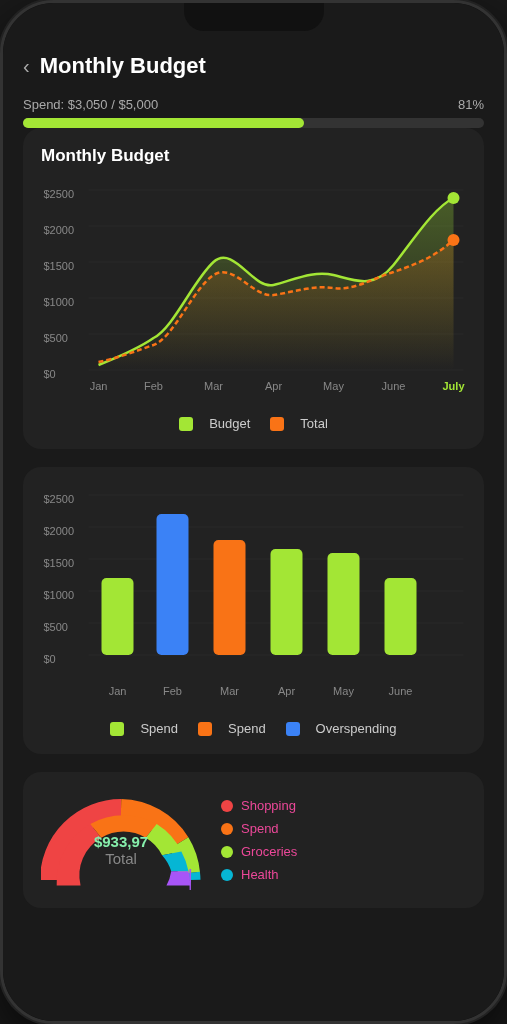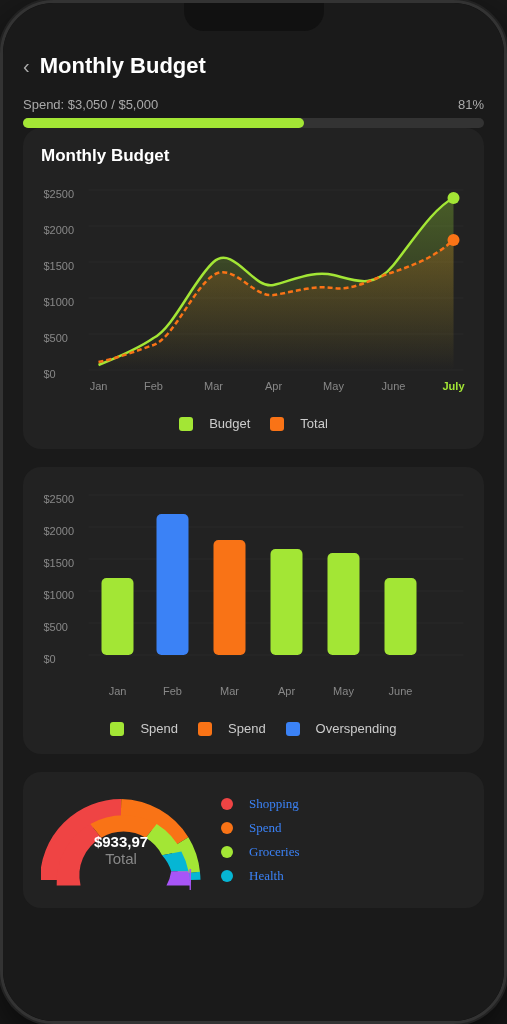--- a/index.html
+++ b/index.html
@@ -149,40 +149,39 @@
       flex-shrink: 0;
     }
     .donut-label {
       position: absolute;
       top: 50%;
       left: 50%;
       transform: translate(-50%, -20%);
       text-align: center;
     }
     .donut-amount {
-      color: #ffffff;
+      color: #86efac;
       font-size: 15px;
       font-weight: 700;
     }
     .donut-total-label {
       color: #888;
       font-size: 15px;
     }
     .expenses-legend {
       display: flex;
       flex-direction: column;
       gap: 8px;
     }
     .expense-item {
       display: flex;
       align-items: center;
-      gap: 16px;
-      color: #3b82f6;
+      gap: 8px;
+      color: #ec4899;
       font-size: 13px;
-      font-family: Liberation Serif, serif;
     }
     .expense-dot {
       width: 12px;
       height: 12px;
       border-radius: 50%;
       flex-shrink: 0;
     }
   </style>
 </head>
 <body>

